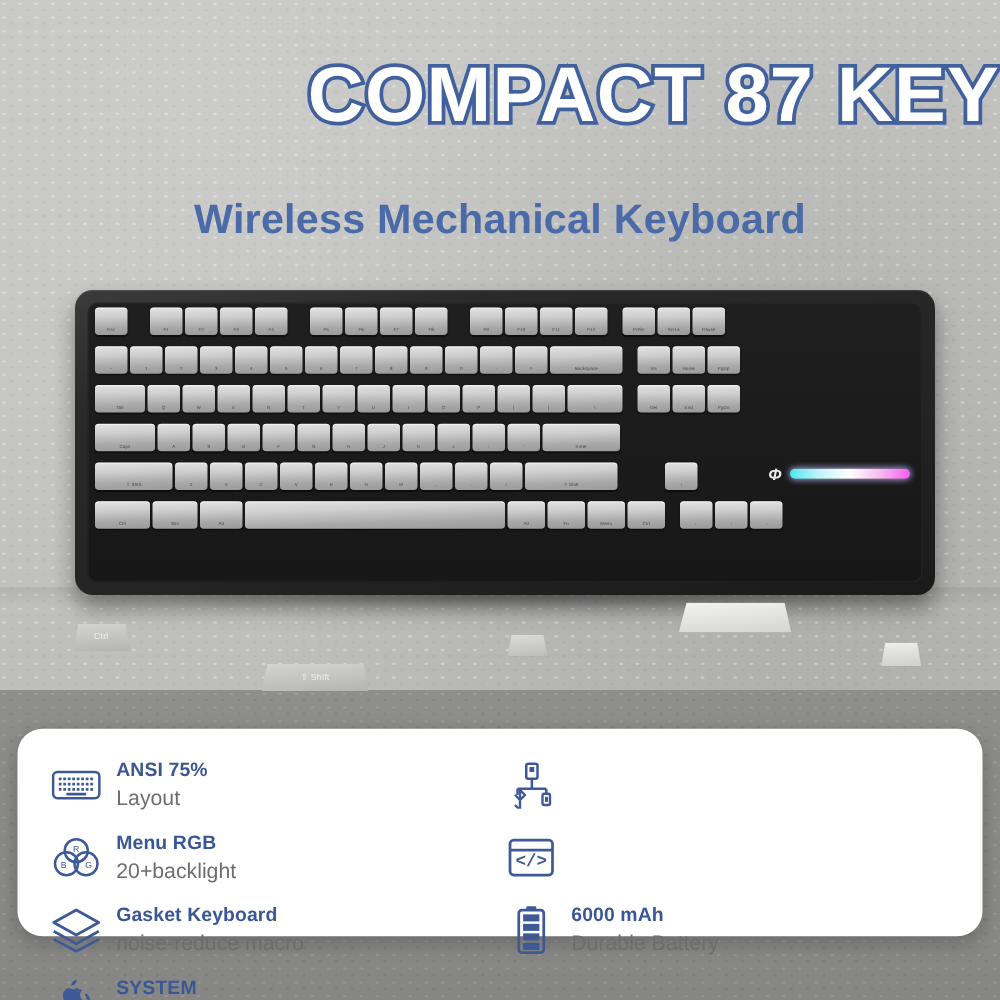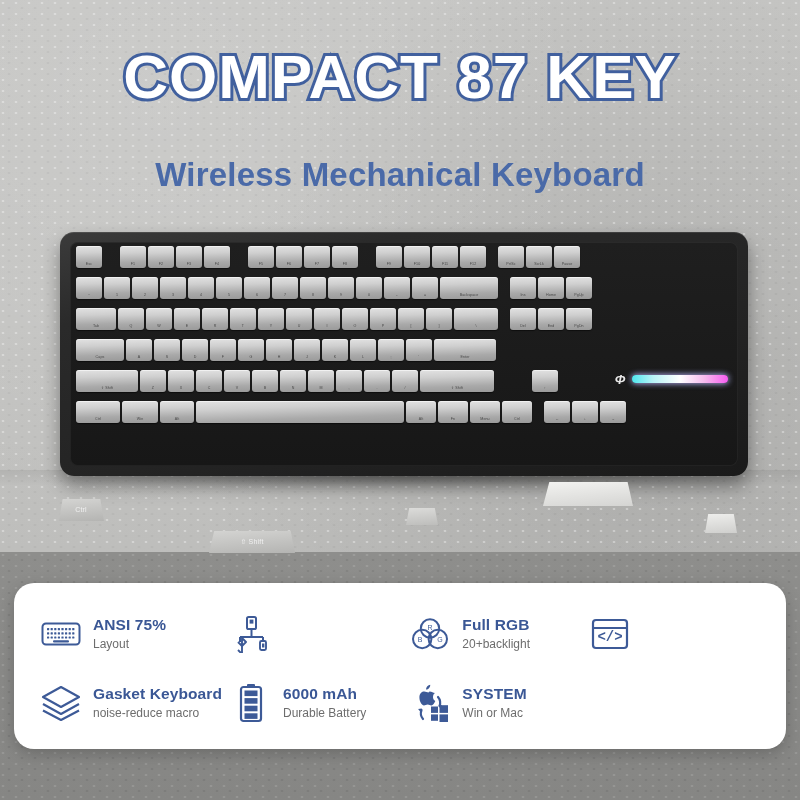--- a/index.html
+++ b/index.html
@@ -37,21 +37,21 @@
       radial-gradient(ellipse 3px 2px at 3px 3px, rgba(255,255,255,.12) 0 40%, transparent 60%),
       radial-gradient(ellipse 3px 2px at 9px 8px, rgba(0,0,0,.07) 0 40%, transparent 60%);
     background-size: 13px 11px, 13px 11px;
   }
   .desk-seam {
     position:absolute; left:0; top:470px; width:800px; height:16px;
     background: linear-gradient(180deg, rgba(0,0,0,.07), rgba(0,0,0,0));
   }
 
   
-  .headline-wrap { position: absolute; left: 0; top: 46px; width: 800px; text-align: center; }
+  .headline-wrap { position: absolute; left: 0; top: 46px; width: 800px; text-align: right; }
   .headline {
     font-size: 62px; font-weight: 700; letter-spacing: 1px; line-height: 1;
     color: #ffffff;
     -webkit-text-stroke: 6px #41609e;
     paint-order: stroke fill;
     text-shadow: 0 2px 0 rgba(65,96,158,.35);
   }
   .subhead {
     position: absolute; left: 0; top: 156px; width: 800px; text-align: center;
     font-size: 33px; font-weight: 700; color: #4a6aa8; letter-spacing: .2px;
@@ -141,30 +141,30 @@
 
   
   .feature-card {
     position: absolute; left: 14px; top: 583px; width: 772px; height: 166px;
     background: #ffffff; border-radius: 20px;
     box-shadow: 0 5px 16px rgba(0,0,0,.22);
     padding: 24px 26px 20px 26px;
   }
   .feature-grid {
     display: grid;
-    grid-template-columns: repeat(4, 1fr);
+    grid-template-columns: repeat(2, 1fr);
     grid-template-rows: repeat(2, 1fr);
     column-gap: 8px; row-gap: 16px;
     height: 100%;
   }
   .feature { display: flex; align-items: center; gap: 11px; }
   .ficon { width: 42px; height: 42px; flex: 0 0 42px; display:flex; align-items:center; justify-content:center; color:#3d5a97; }
   .ftext { display:flex; flex-direction:column; gap:3px; min-width:0; }
   .ftitle { font-size: 15.5px; font-weight: 700; color: #3a5795; letter-spacing:.1px; white-space:nowrap; }
-  .fsub  { font-size: 12px; color: #6d6d6d; white-space:nowrap; }
+  .fsub  { font-size: 17px; color: #6d6d6d; white-space:nowrap; }
 </style>
 </head>
 <body>
 
 <div class="bg-upper"></div>
 <div class="desk-seam"></div>
 <div class="bg-lower"></div>
 
 <div class="headline-wrap">
   <div class="headline">COMPACT 87 KEY</div>
@@ -533,21 +533,21 @@
           <svg width="40" height="36" viewBox="0 0 40 36">
     <circle cx="20" cy="12.5" r="9.2" fill="none" stroke="#3d5a97" stroke-width="2"></circle>
     <circle cx="12.2" cy="23" r="9.2" fill="none" stroke="#3d5a97" stroke-width="2"></circle>
     <circle cx="27.8" cy="23" r="9.2" fill="none" stroke="#3d5a97" stroke-width="2"></circle>
     <text x="20" y="12" font-size="7" fill="#3d5a97" text-anchor="middle" dominant-baseline="middle" font-family="Liberation Sans">R</text>
     <text x="10" y="24.5" font-size="7" fill="#3d5a97" text-anchor="middle" dominant-baseline="middle" font-family="Liberation Sans">B</text>
     <text x="30" y="24.5" font-size="7" fill="#3d5a97" text-anchor="middle" dominant-baseline="middle" font-family="Liberation Sans">G</text>
           </svg>
         </div>
         <div class="ftext">
-          <div class="ftitle">Full RGB</div>
+          <div class="ftitle">Menu RGB</div>
           <div class="fsub">20+backlight</div>
         </div>
       </div>
       <div class="feature">
         <div class="ficon">
           <svg width="38" height="34" viewBox="0 0 38 34">
     <rect x="2" y="3" width="34" height="28" rx="3" fill="none" stroke="#3d5a97" stroke-width="2.2"></rect>
     <path d="M2 11 H36" stroke="#3d5a97" stroke-width="2.2"></path>
     <text x="19" y="23.5" font-size="14" fill="#3d5a97" text-anchor="middle" font-family="Liberation Mono" font-weight="bold">&lt;/&gt;</text>
           </svg>

